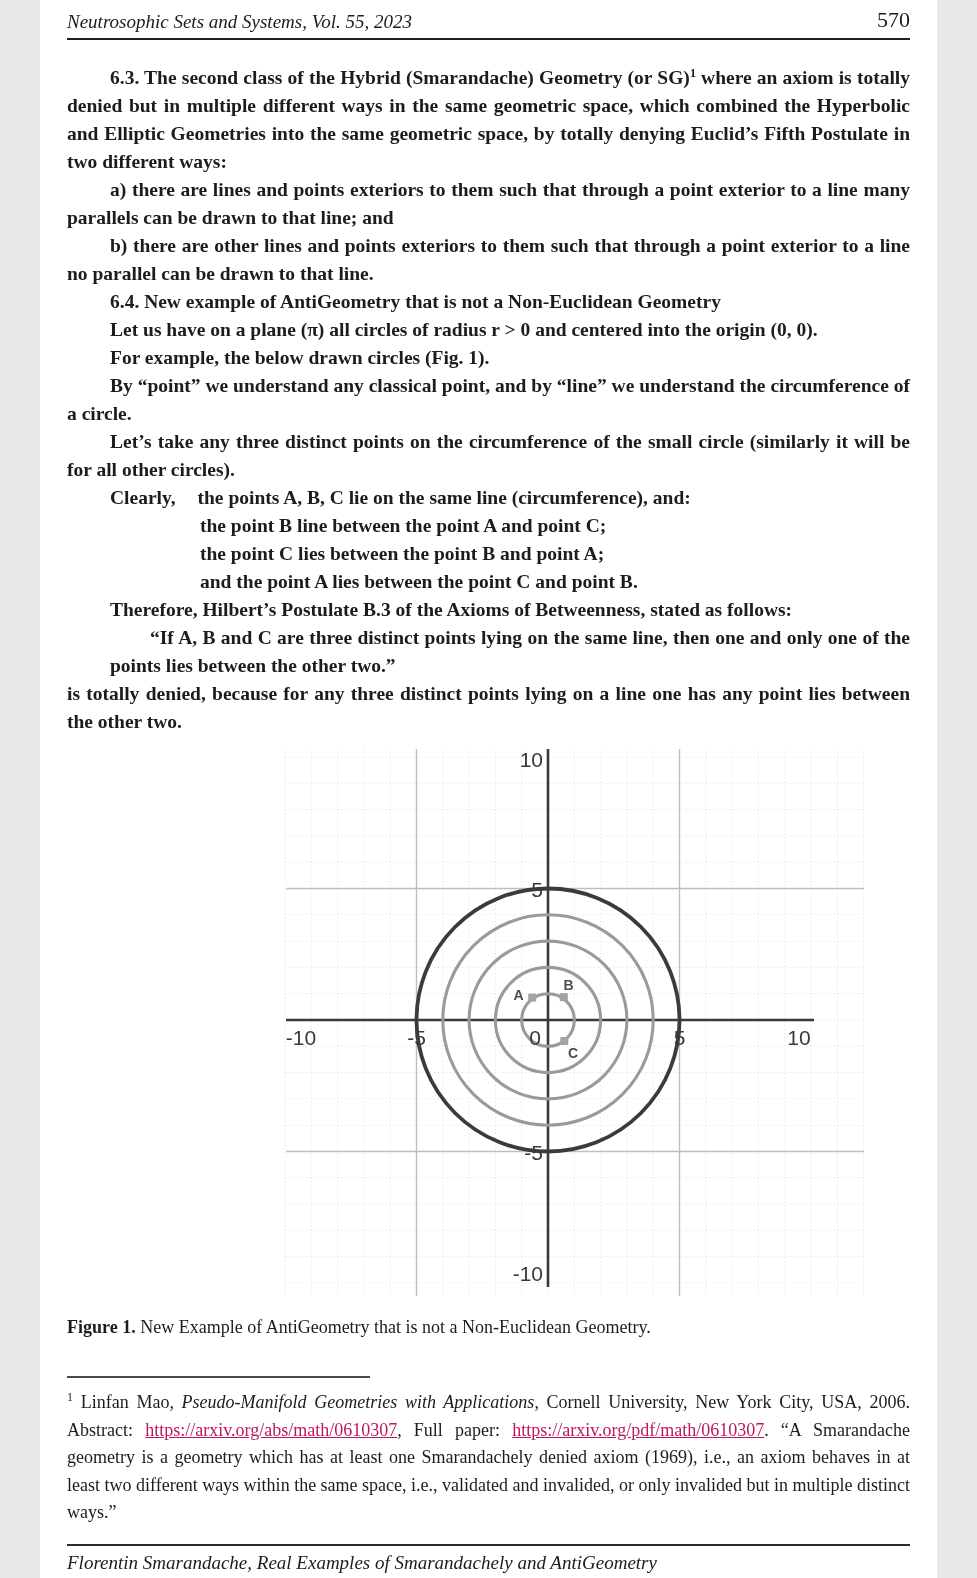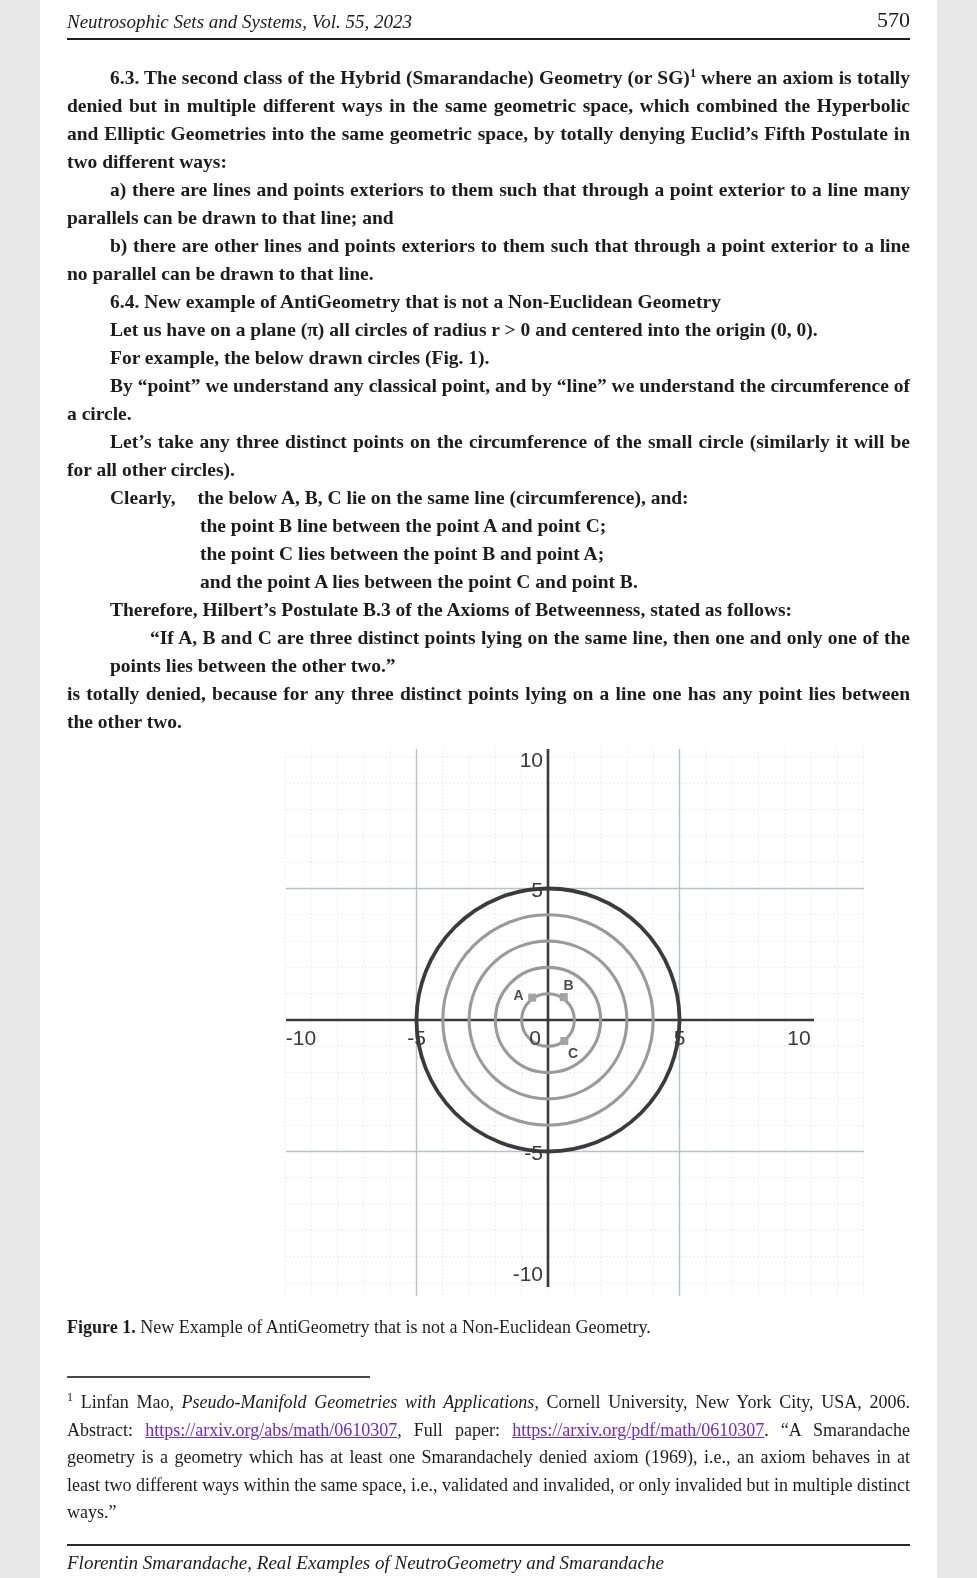--- a/index.html
+++ b/index.html
@@ -31,21 +31,21 @@
   .figure-wrap { position:relative; height:564px; margin-top:6px; }
   .figure-svg { position:absolute; left:185px; top:0; }
   .figure-svg text { font-family:"Liberation Sans", sans-serif; }
   .caption { font-size:18px; line-height:26px; margin-top:8px; }
   .caption b { font-weight:bold; }
 
   
   .footnote-divider { border:0; border-top:2.5px solid #4a4a4a; width:303px;
                       margin:36px 0 0 0; }
   .footnote { font-size:18px; line-height:27.6px; text-align:justify; margin-top:11px; }
-  .footnote a { color:#6d28d9; }
+  .footnote a { color:#be185d; }
   .fn-title { font-style:italic; }
 
   
   .footer-rule { border:0; border-top:2.3px solid #2a2a2a; margin:17px 27px 0 27px; }
   .footer { padding:6px 27px 0 27px; font-style:italic; font-size:19px; }
 </style>
 </head>
 <body>
 
 <div class="page">
@@ -68,21 +68,21 @@
       <div class="para indent">6.4. New example of AntiGeometry that is not a Non-Euclidean Geometry</div>
 
       <div class="para indent">Let us have on a plane (π) all circles of radius r &gt; 0 and centered into the origin (0, 0).</div>
 
       <div class="para indent">For example, the below drawn circles (Fig. 1).</div>
 
       <div class="para indent">By “point” we understand any classical point, and by “line” we understand the circumference of a circle.</div>
 
       <div class="para indent">Let’s take any three distinct points on the circumference of the small circle (similarly it will be for all other circles).</div>
 
-      <div class="para indent"><span>Clearly,</span><span class="clearly-gap">the below A, B, C lie on the same line (circumference), and:</span></div>
+      <div class="para indent"><span>Clearly,</span><span class="clearly-gap">the points A, B, C lie on the same line (circumference), and:</span></div>
 
       <div class="para sub-line">the point B line between the point A and point C;</div>
       <div class="para sub-line">the point C lies between the point B and point A;</div>
       <div class="para sub-line">and the point A lies between the point C and point B.</div>
 
       <div class="para indent">Therefore, Hilbert’s Postulate B.3 of the Axioms of Betweenness, stated as follows:</div>
 
       <div class="para quote-block">“If A, B and C are three distinct points lying on the same line, then one and only one of the points lies between the other two.”</div>
 
       <div class="para noindent">is totally denied, because for any three distinct points lying on a line one has any point lies between the other two.</div>
@@ -165,16 +165,16 @@
 
     <div class="caption"><b>Figure 1.</b><span> New Example of AntiGeometry that is not a Non-Euclidean Geometry.</span></div>
 
     <hr class="footnote-divider">
 
     <div class="footnote"><sup>1</sup><span> Linfan Mao, </span><span class="fn-title">Pseudo-Manifold Geometries with Applications</span><span>, Cornell University, New York City, USA, 2006. Abstract: </span><a href="#">https://arxiv.org/abs/math/0610307</a><span>, Full paper: </span><a href="#">https://arxiv.org/pdf/math/0610307</a><span>. “A Smarandache geometry is a geometry which has at least one Smarandachely denied axiom (1969), i.e., an axiom behaves in at least two different ways within the same space, i.e., validated and invalided, or only invalided but in multiple distinct ways.”</span></div>
   </div>
 
   <hr class="footer-rule">
   <div class="footer">
-    <span>Florentin Smarandache, Real Examples of NeutroGeometry and Smarandache</span>
+    <span>Florentin Smarandache, Real Examples of Smarandachely and AntiGeometry</span>
   </div>
 
 </div>
 
 </body></html>

